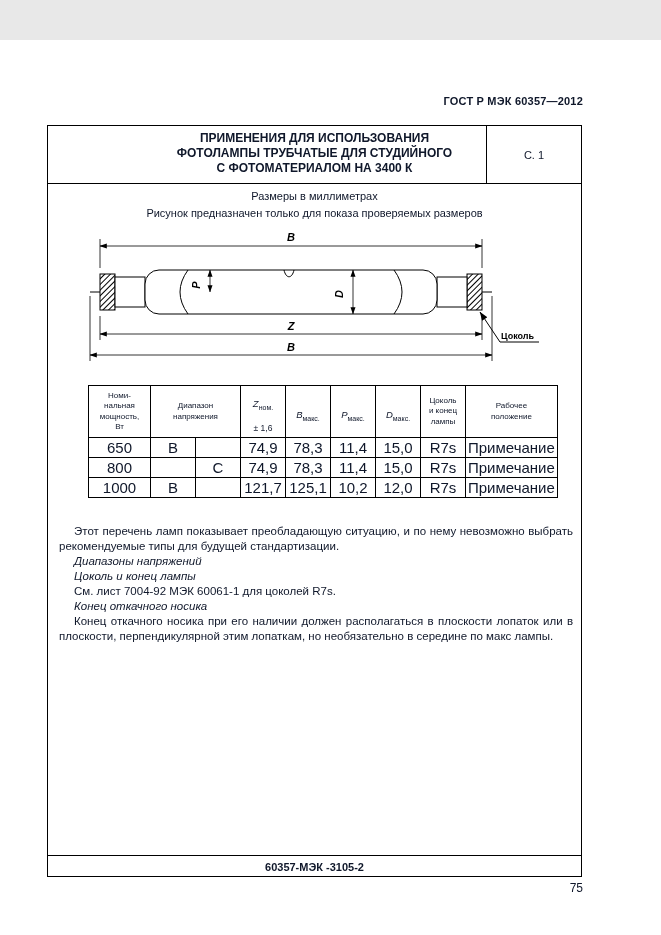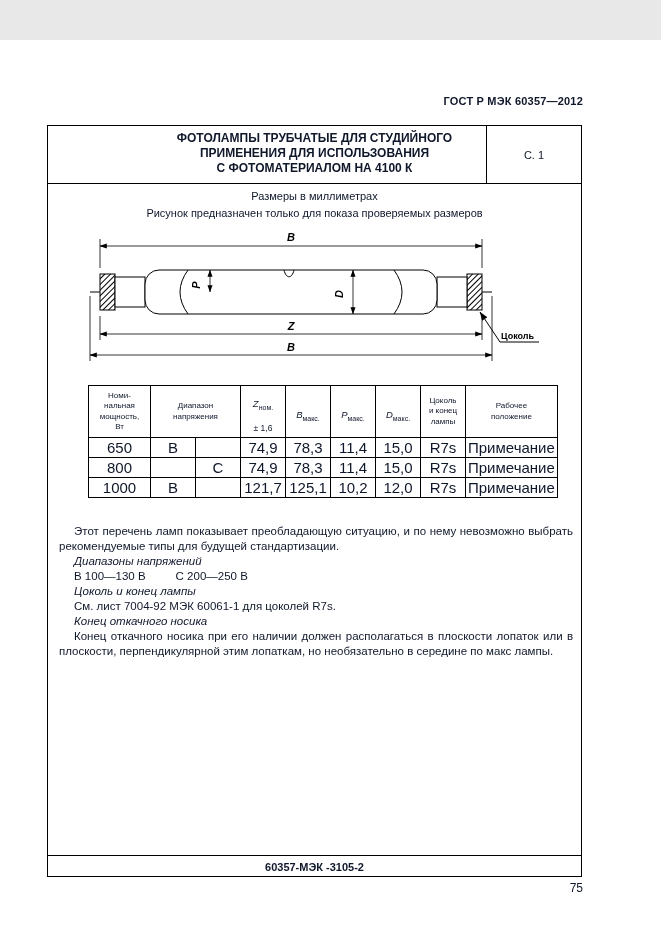--- a/index.html
+++ b/index.html
@@ -68,23 +68,23 @@
 <body>
 
 <div class="page">
 
   <div class="doc-ref">ГОСТ Р МЭК 60357—2012</div>
 
   <div class="frame">
 
     <div class="head-row">
       <div class="title-block">
+        <div>ПРИМЕНЕНИЯ ДЛЯ ИСПОЛЬЗОВАНИЯ</div>
         <div>ФОТОЛАМПЫ ТРУБЧАТЫЕ ДЛЯ СТУДИЙНОГО</div>
-        <div>ПРИМЕНЕНИЯ ДЛЯ ИСПОЛЬЗОВАНИЯ</div>
-        <div>С ФОТОМАТЕРИАЛОМ НА 4100 К</div>
+        <div>С ФОТОМАТЕРИАЛОМ НА 3400 К</div>
       </div>
       <div class="sheet-cell">С. 1</div>
     </div>
 
     <div class="units-note">Размеры в миллиметрах</div>
     <div class="figure-note">Рисунок предназначен только для показа проверяемых размеров</div>
 
     <div class="drawing">
       <svg width="452" height="150" viewBox="0 0 452 150">
         <defs>
@@ -218,23 +218,20 @@
         <td>12,0</td>
         <td>R7s</td>
         <td>Примечание</td>
       </tr>
     </tbody>
       </table>
 
     <div class="notes">
       <p class="just">Этот перечень ламп показывает преобладающую ситуацию, и по нему невозможно выбрать рекомендуемые типы для будущей стандартизации.</p>
       <p class="ind it">Диапазоны напряжений</p>
-      <p class="ind">
-        <span>В 100—130 В</span><span class="vgap"></span><span>С 200—250 В</span>
-      </p>
       <p class="ind it">Цоколь и конец лампы</p>
       <p class="ind">См. лист 7004-92 МЭК 60061-1 для цоколей R7s.</p>
       <p class="ind it">Конец откачного носика</p>
       <p class="just">Конец откачного носика при его наличии должен располагаться в плоскости лопаток или в плоскости, перпендикулярной этим лопаткам, но необязательно в середине по макс лампы.</p>
     </div>
 
     <div class="footer-row">60357-МЭК -3105-2</div>
   </div>
 
   <div class="page-num">75</div>

